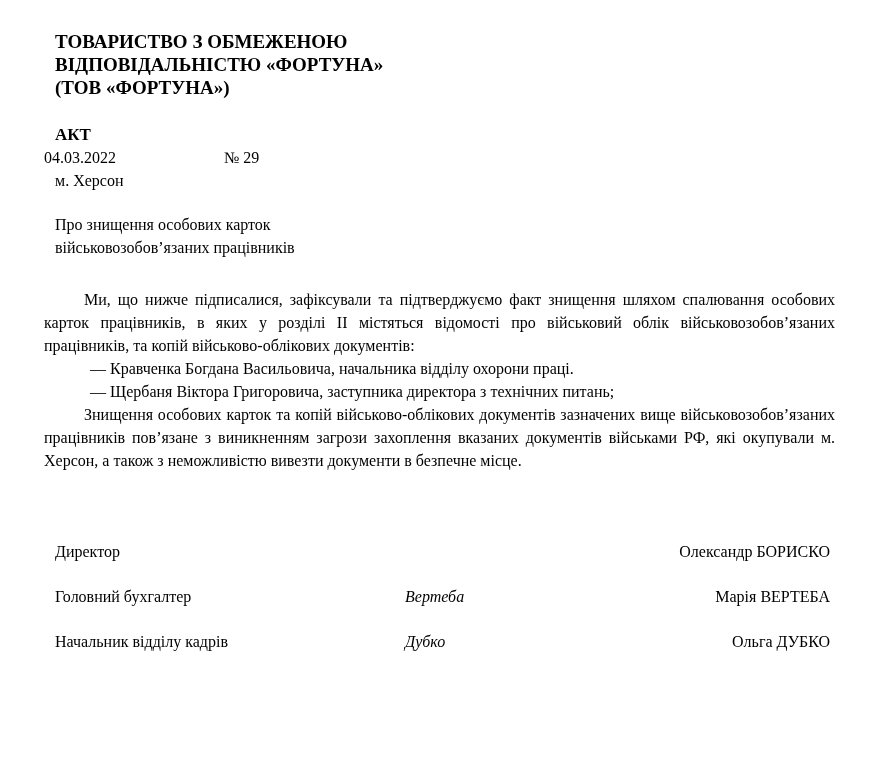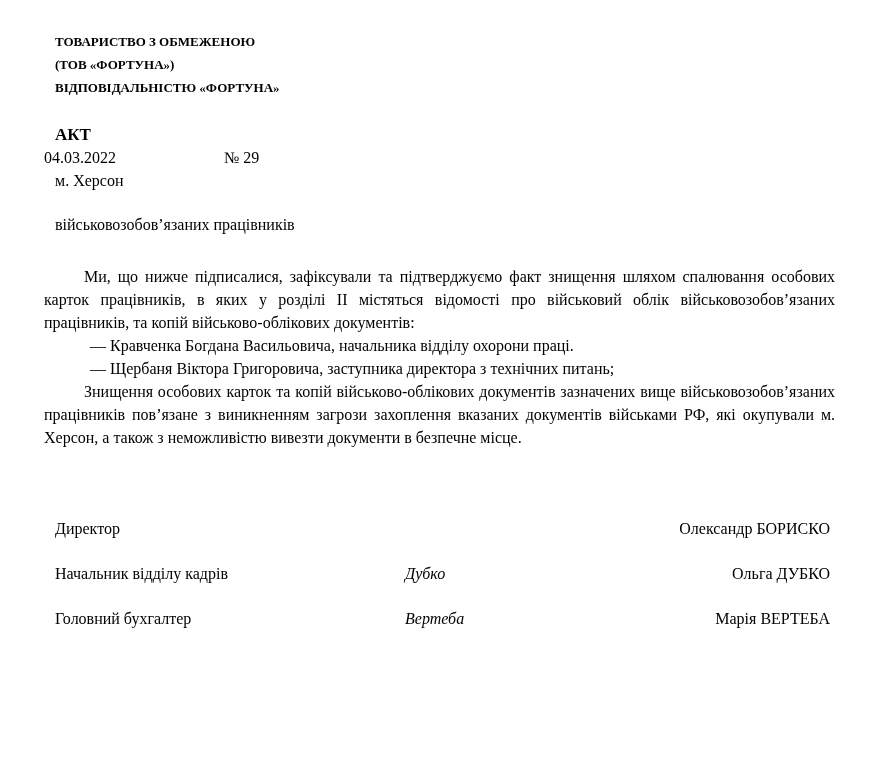--- a/index.html
+++ b/index.html
@@ -12,21 +12,21 @@
     color: #000000;
     font-family: "Liberation Serif", "DejaVu Serif", serif;
     font-size: 16px;
     line-height: 23px;
     padding: 30px 36px 0 44px;
     overflow: hidden;
   }
   .company-block {
     margin-left: 11px;
     font-weight: bold;
-    font-size: 13px;
+    font-size: 19px;
     line-height: 23px;
     width: 400px;
   }
   .act-heading {
     margin-left: 11px;
     margin-top: 24px;
     font-weight: bold;
     font-size: 17px;
   }
   .date-row {
@@ -54,54 +54,55 @@
   .sign-autograph { width: 220px; font-style: italic; }
   .sign-name { flex: 1; text-align: right; padding-right: 5px; margin-top: 24px; }
 </style>
 </head>
 <body>
 
 <div class="page">
 
   <div class="company-block">
     <div>ТОВАРИСТВО З ОБМЕЖЕНОЮ</div>
+    <div>ВІДПОВІДАЛЬНІСТЮ «ФОРТУНА»</div>
     <div>(ТОВ «ФОРТУНА»)</div>
-    <div>ВІДПОВІДАЛЬНІСТЮ «ФОРТУНА»</div>
   </div>
 
   <div class="act-heading">АКТ</div>
 
   <div class="date-row">
     <span class="date-cell">04.03.2022</span>
     <span>№ 29</span>
   </div>
 
   <div class="city-line">м. Херсон</div>
 
   <div class="subject-block">
+    <div>Про знищення особових карток</div>
     <div>військовозобов’язаних працівників</div>
   </div>
 
   <div class="body-block">
     <div class="para">Ми, що нижче підписалися, зафіксували та підтверджуємо факт знищення шляхом спалювання особових карток працівників, в яких у розділі ІІ містяться відомості про військовий облік військовозобов’язаних працівників, та копій військово-облікових документів:</div>
     <div class="dash-list-item">— Кравченка Богдана Васильовича, начальника відділу охорони праці.</div>
     <div class="dash-list-item">— Щербаня Віктора Григоровича, заступника директора з технічних питань;</div>
     <div class="para">Знищення особових карток та копій військово-облікових документів зазначених вище військовозобов’язаних працівників пов’язане з виникненням загрози захоплення вказаних документів військами РФ, які окупували м. Херсон, а також з неможливістю вивезти документи в безпечне місце.</div>
   </div>
 
   <div class="sign-block">
     <div class="sign-row">
       <span class="sign-role">Директор</span>
       <span class="sign-name">Олександр БОРИСКО</span>
     </div>
     <div class="sign-row">
+      <span class="sign-role">Головний бухгалтер</span>
+      <span class="sign-autograph">Вертеба</span>
+      <span class="sign-name">Марія ВЕРТЕБА</span>
+    </div>
+    <div class="sign-row">
       <span class="sign-role">Начальник відділу кадрів</span>
       <span class="sign-autograph">Дубко</span>
       <span class="sign-name">Ольга ДУБКО</span>
-    </div>
-    <div class="sign-row">
-      <span class="sign-role">Головний бухгалтер</span>
-      <span class="sign-autograph">Вертеба</span>
-      <span class="sign-name">Марія ВЕРТЕБА</span>
     </div>
   </div>
 
 </div>
 
 </body></html>

